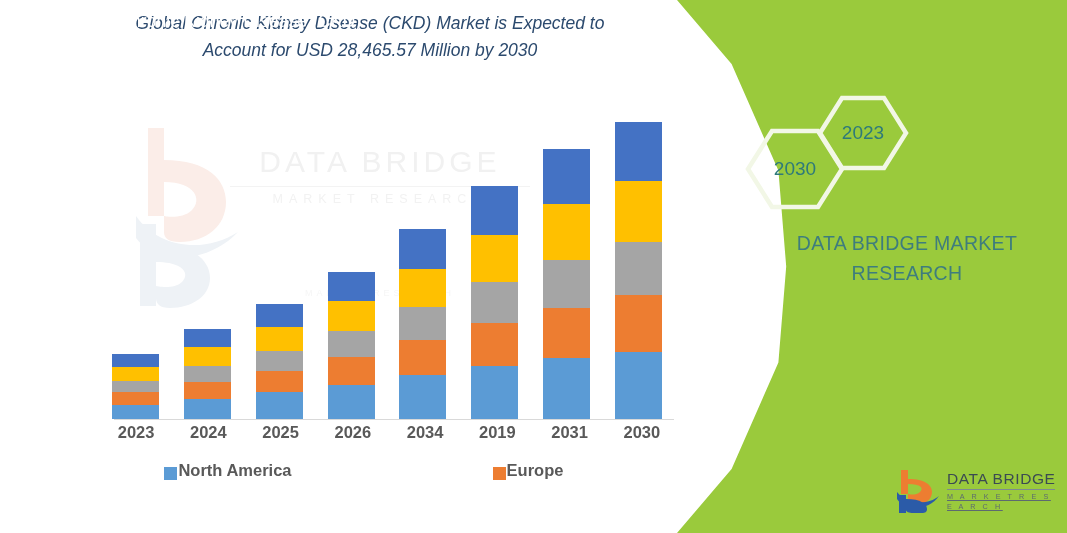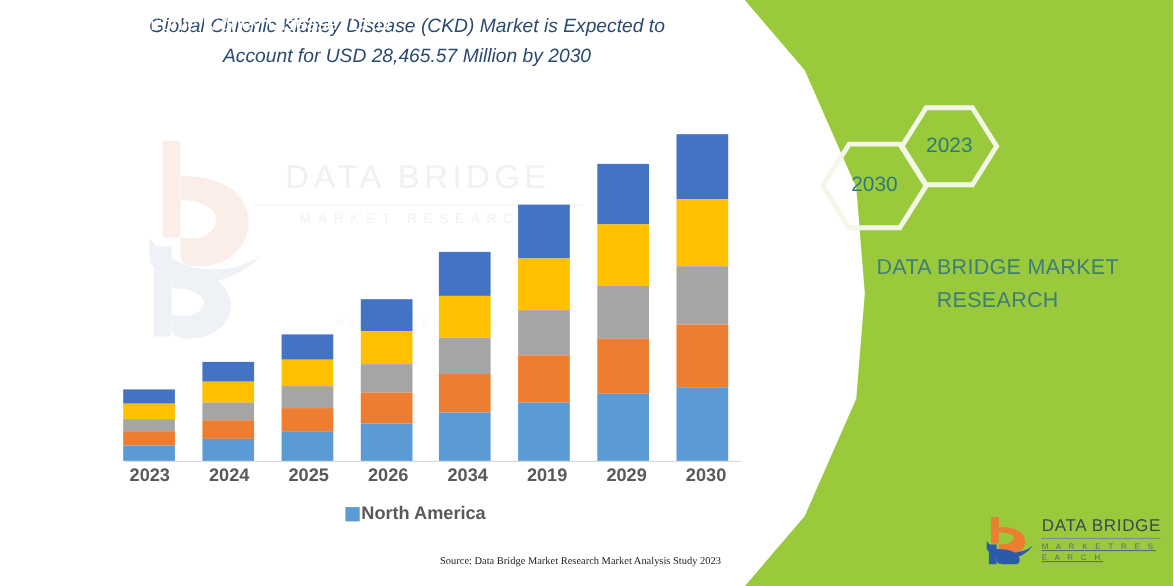--- a/index.html
+++ b/index.html
@@ -69,21 +69,21 @@
 
   .bars{position:absolute;left:0;right:0;bottom:1px;top:0;display:flex;align-items:flex-end;}
   .bargroup{flex:1;display:flex;justify-content:center;align-items:flex-end;height:100%;}
   .bar{width:47px;display:flex;flex-direction:column;justify-content:flex-end;}
   .seg{width:100%;}
 
   .xaxis{position:absolute;left:100px;top:423px;width:578px;display:flex;z-index:3;}
   .xaxis div{flex:1;text-align:center;font-size:16.5px;font-weight:bold;color:#595959;}
 
   .legend{position:absolute;left:78px;top:454px;width:600px;height:26px;display:flex;z-index:3;}
-  .lg{flex:1;display:flex;align-items:center;justify-content:center;gap:1px;}
+  .lg{flex:1;display:flex;align-items:flex-end;justify-content:center;gap:1px;}
   .swatch{width:13px;height:13px;display:inline-block;}
   .lglabel{font-size:16.5px;font-weight:bold;color:#595959;}
 
   
   .wm{position:absolute;left:130px;top:120px;width:420px;height:200px;z-index:1;opacity:1;}
   .wm-title{
     position:absolute;left:95px;top:25px;width:310px;text-align:center;
     font-size:30px;letter-spacing:4px;color:#f1f1f1;
   }
   .wm-rule{position:absolute;left:100px;top:66px;width:300px;height:1px;background:#f3f3f3;}
@@ -208,33 +208,36 @@
     </div>
   </div>
 
   <div class="xaxis" id="xaxis">
       <div>2023</div>
       <div>2024</div>
       <div>2025</div>
       <div>2026</div>
       <div>2034</div>
       <div>2019</div>
-      <div>2029</div>
+      <div>2031</div>
       <div>2030</div>
     </div>
 
   <div class="legend">
     <div class="lg">
       <span class="swatch" id="sw0" style="background: rgb(91, 155, 213);"></span>
       <span class="lglabel">North America</span>
     </div>
+    <div class="lg">
+      <span class="swatch" id="sw1" style="background: rgb(237, 125, 49);"></span>
+      <span class="lglabel">Europe</span>
+    </div>
   </div>
 
   <div class="footer">
-    <div class="f2">Source: Data Bridge Market Research  Market Analysis Study 2023</div>
   </div>
 
   <div class="green-panel"></div>
 
   <div class="green-head">
     <span>Global Chronic Kidney Disease (CKD)</span>
   </div>
 
   <div class="hexwrap">
     <div class="hex" style="left:0px;top:33px;width:100px;height:82px;">

